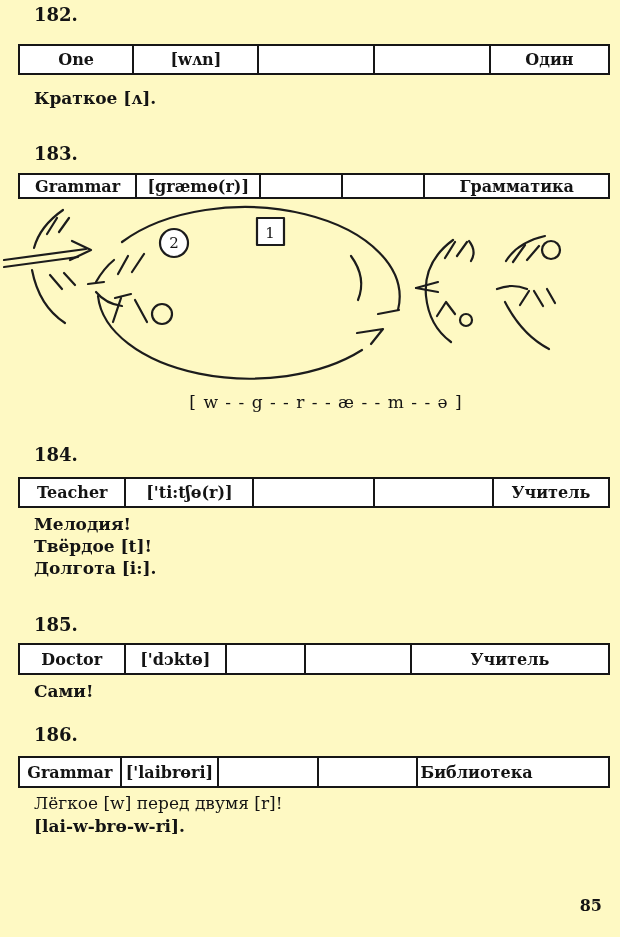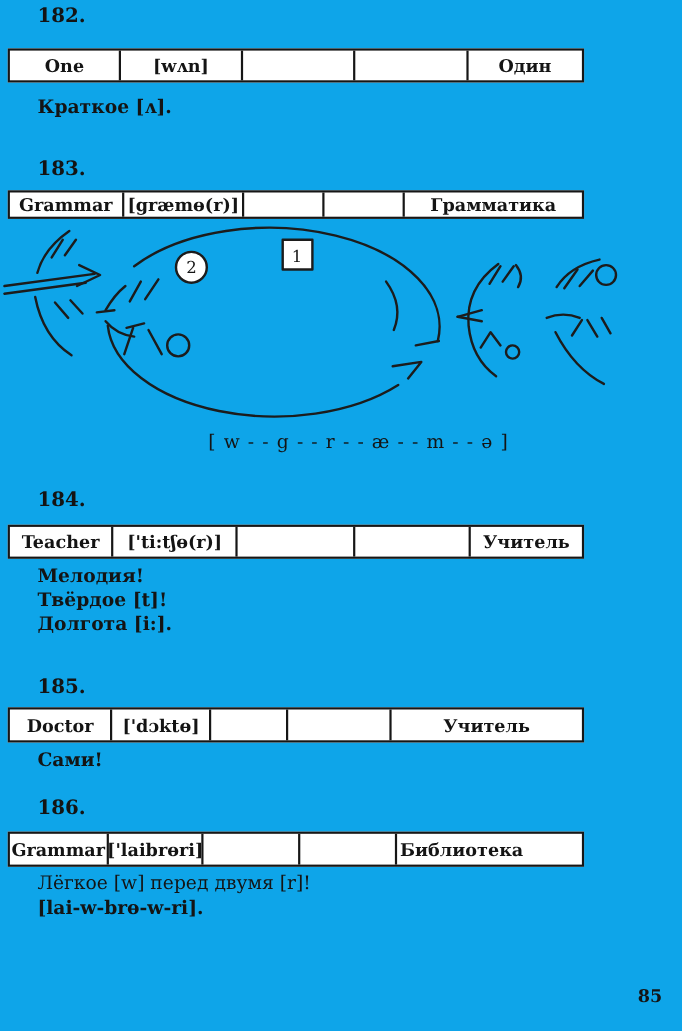--- a/index.html
+++ b/index.html
@@ -1,23 +1,23 @@
 <!DOCTYPE html>
 <html><head>
 <meta charset="utf-8">
 <style>
   html,body { margin:0; padding:0; background:#e8e8e8; }
   .page {
-    position:relative; width:620px; height:937px; background:#0ea5e9;
+    position:relative; width:620px; height:937px; background:#fef9c3;
     font-family:"DejaVu Serif","Liberation Serif",serif; color:#141414;
     overflow:hidden; margin:0 auto;
   }
   .entry-number { position:absolute; left:34px; font-size:18px; font-weight:bold; }
   .wtable {
-    position:absolute; left:7px; width:524px; display:flex;
+    position:absolute; left:18px; width:592px; display:flex;
     border:2px solid #161616; box-sizing:border-box; background:#fff;
   }
   .wtable .cell {
     box-sizing:border-box; border-right:2px solid #161616;
     display:flex; align-items:center; justify-content:center;
     font-size:16px; font-weight:bold; white-space:nowrap; overflow:hidden;
   }
   .wtable .cell:last-child { border-right:none; }
   .cell.translation { }
   .cell.translation.leftal { justify-content:flex-start; padding-left:3px;text-align:center; }

